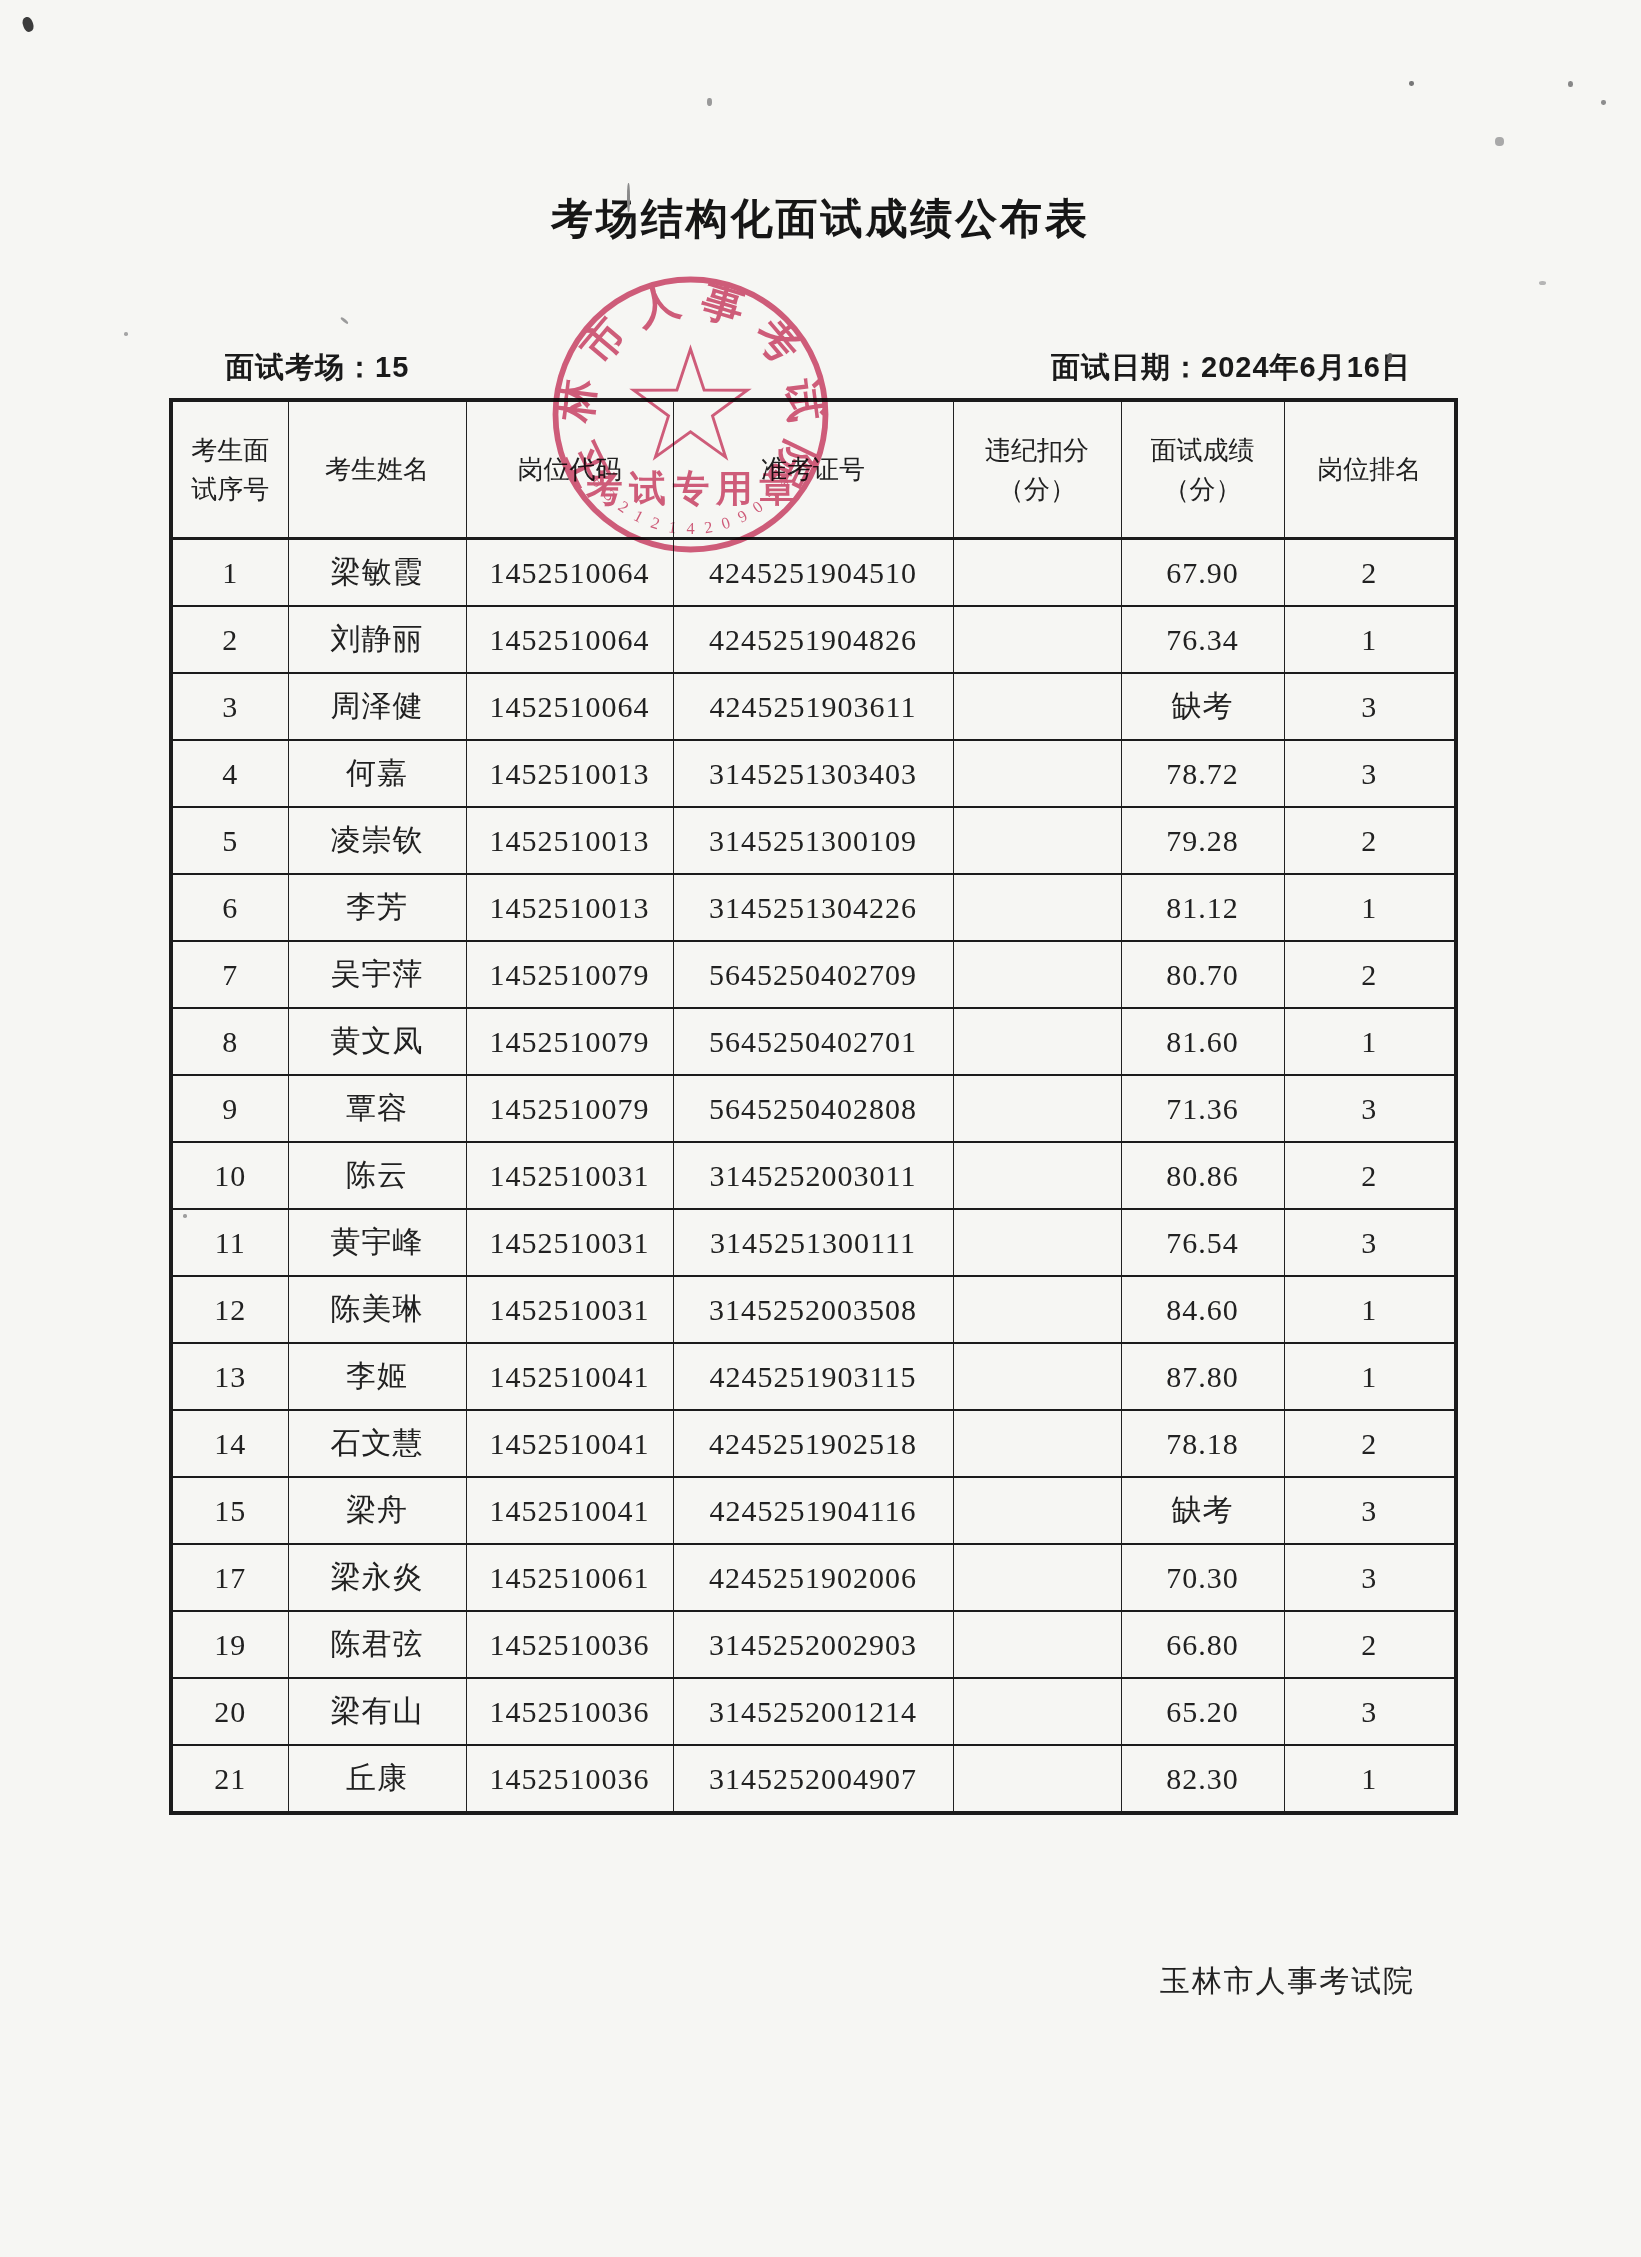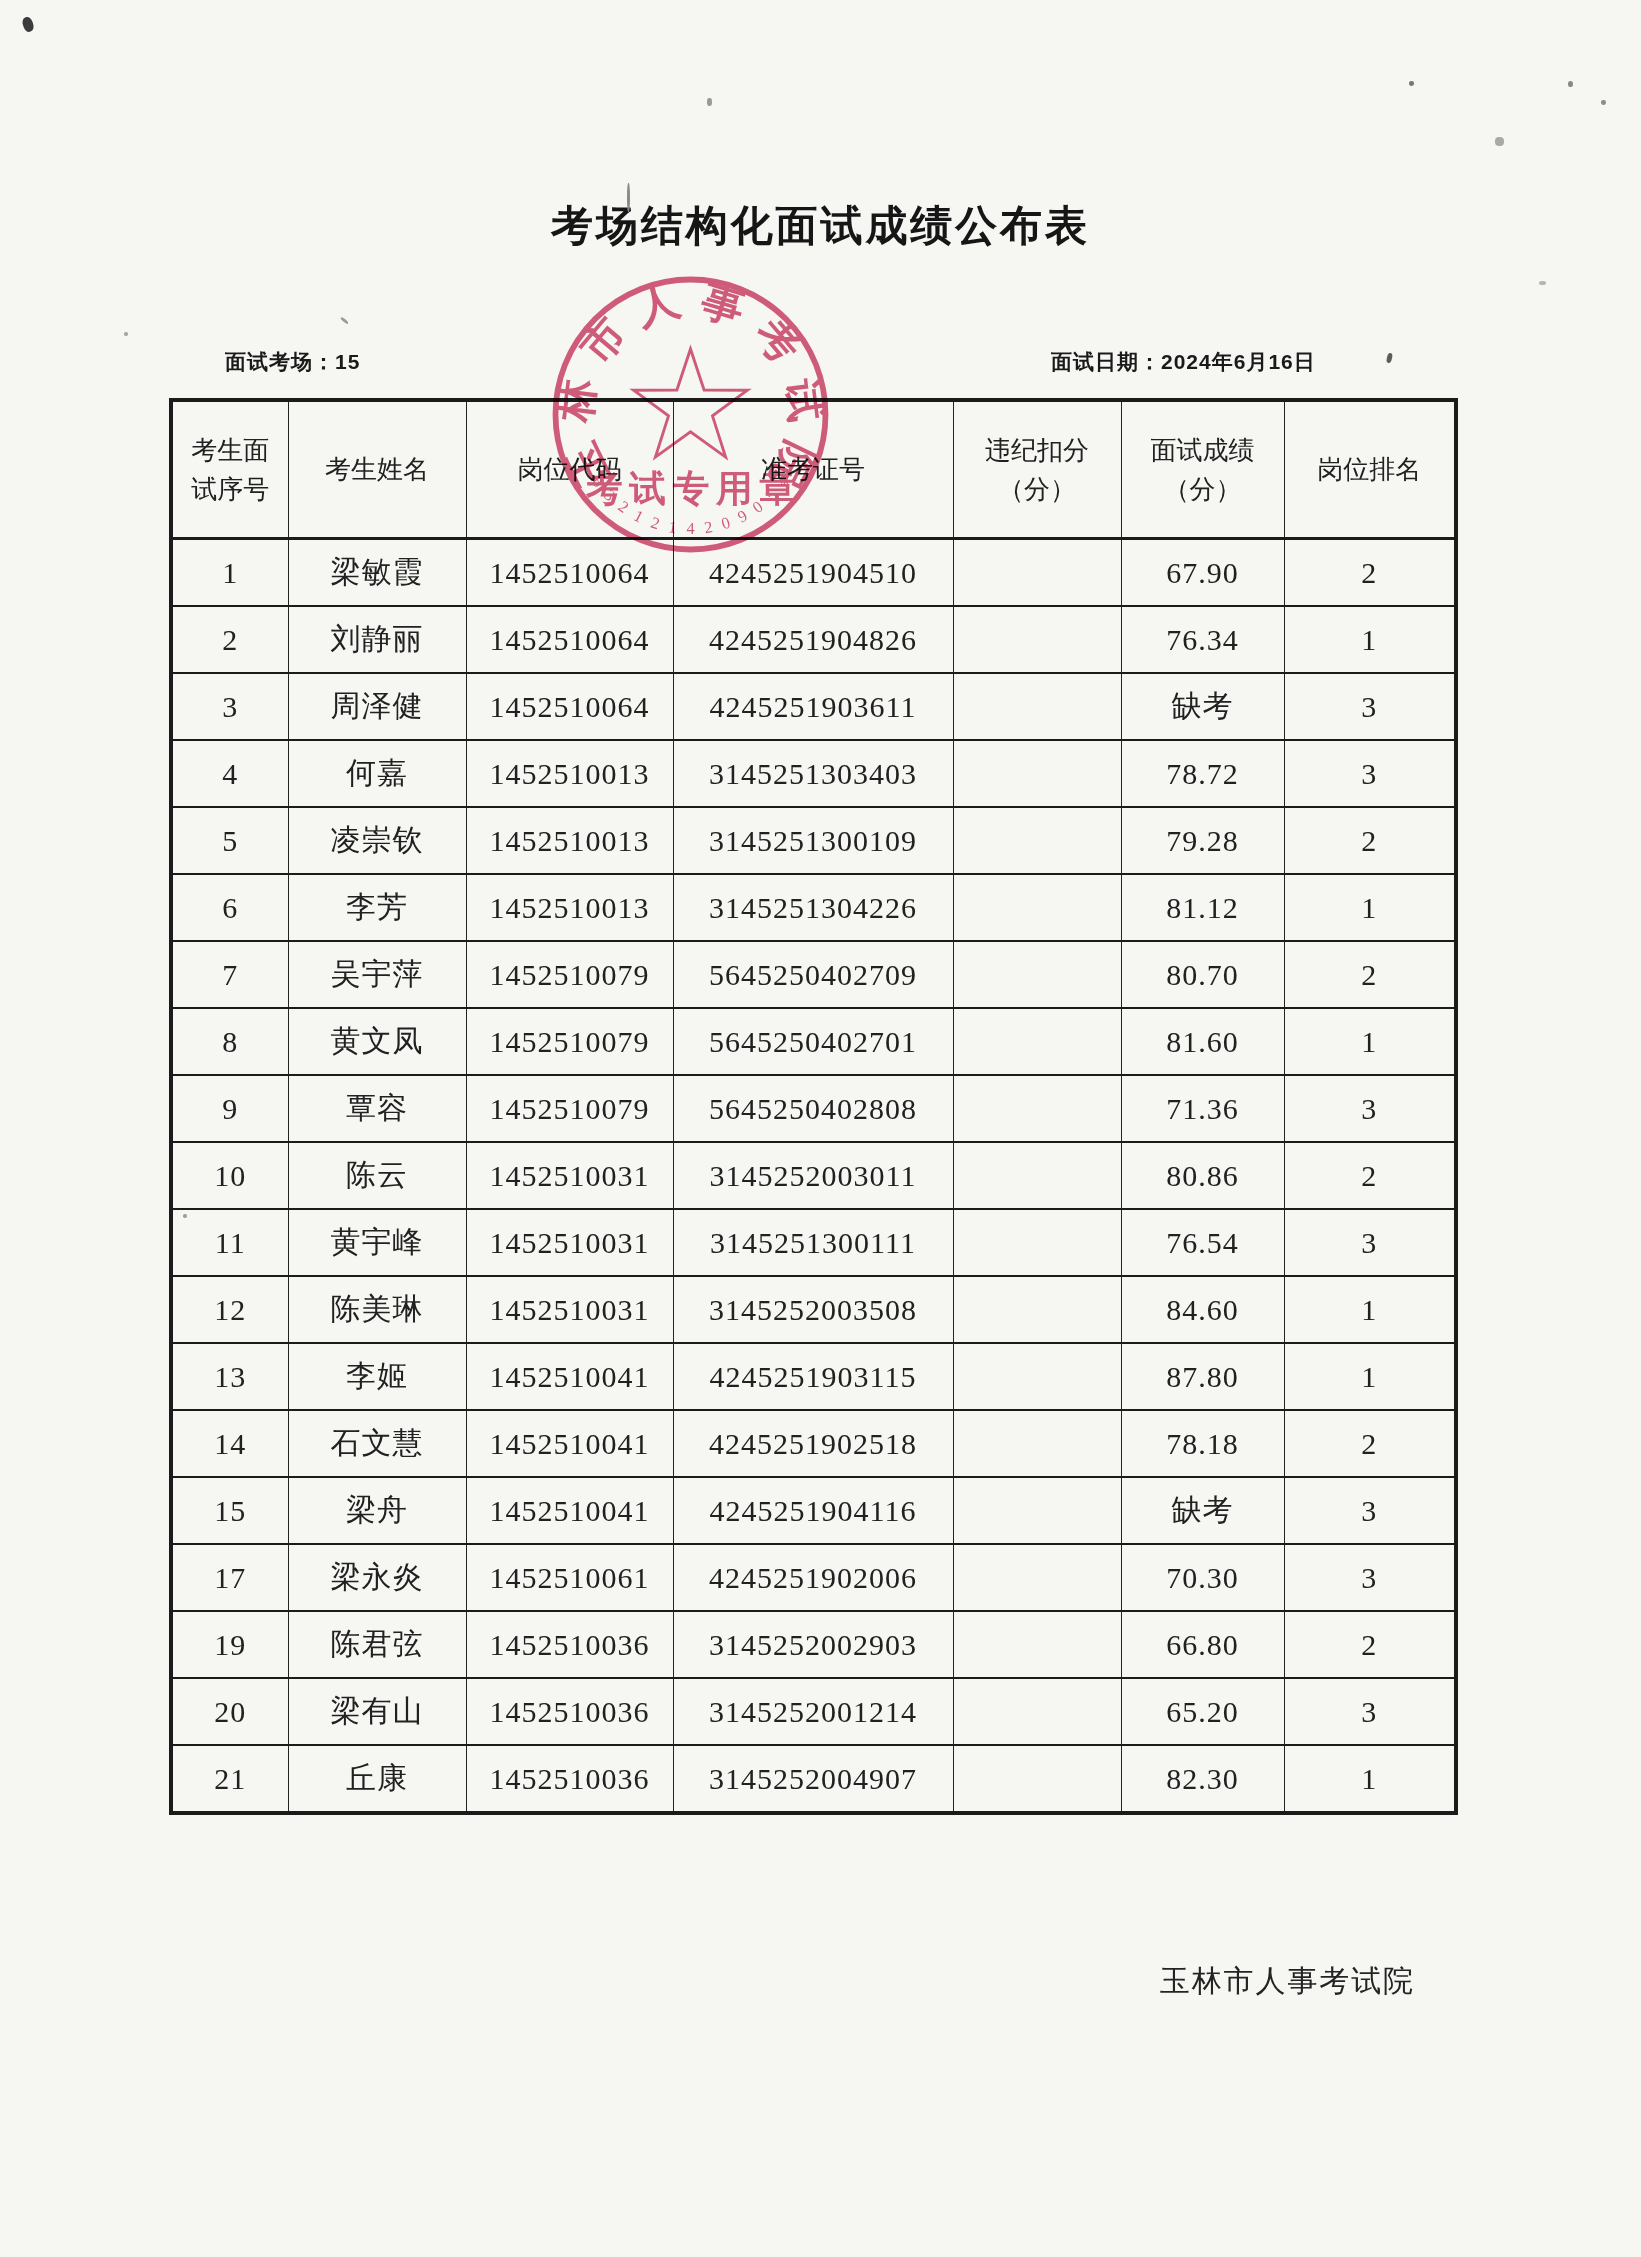--- a/index.html
+++ b/index.html
@@ -5,29 +5,29 @@
   html,body{margin:0;padding:0;}
   body{width:1641px;height:2257px;background:#e9e9e7;}
   .page{
     position:relative;width:1641px;height:2257px;overflow:hidden;
     background:#f6f6f3;
     color:#1f1f1f;
     font-family:"Liberation Serif","DejaVu Serif",serif;
   }
   
   .doc-title{
-    position:absolute;top:198px;left:0;width:1641px;
+    position:absolute;top:191px;left:0;width:1641px;
     text-align:center;font-size:42px;font-weight:bold;letter-spacing:2.9px;
     font-family:"Liberation Sans","DejaVu Sans",sans-serif;
     color:#161616;
   }
   
   .meta-label{
     position:absolute;top:348px;
-    font-size:21px;font-weight:700;letter-spacing:1px;
+    font-size:29px;font-weight:700;letter-spacing:1px;
     font-family:"Liberation Sans","DejaVu Sans",sans-serif;
     color:#1a1a1a;white-space:nowrap;
   }
   .venue{left:225px;}
   .date{left:1035px;margin-left:16px;}
   
   table.results{
     position:absolute;left:169px;top:398px;width:1284px;
     border-collapse:collapse;table-layout:fixed;
     border:4.8px solid #1b1b1b;

